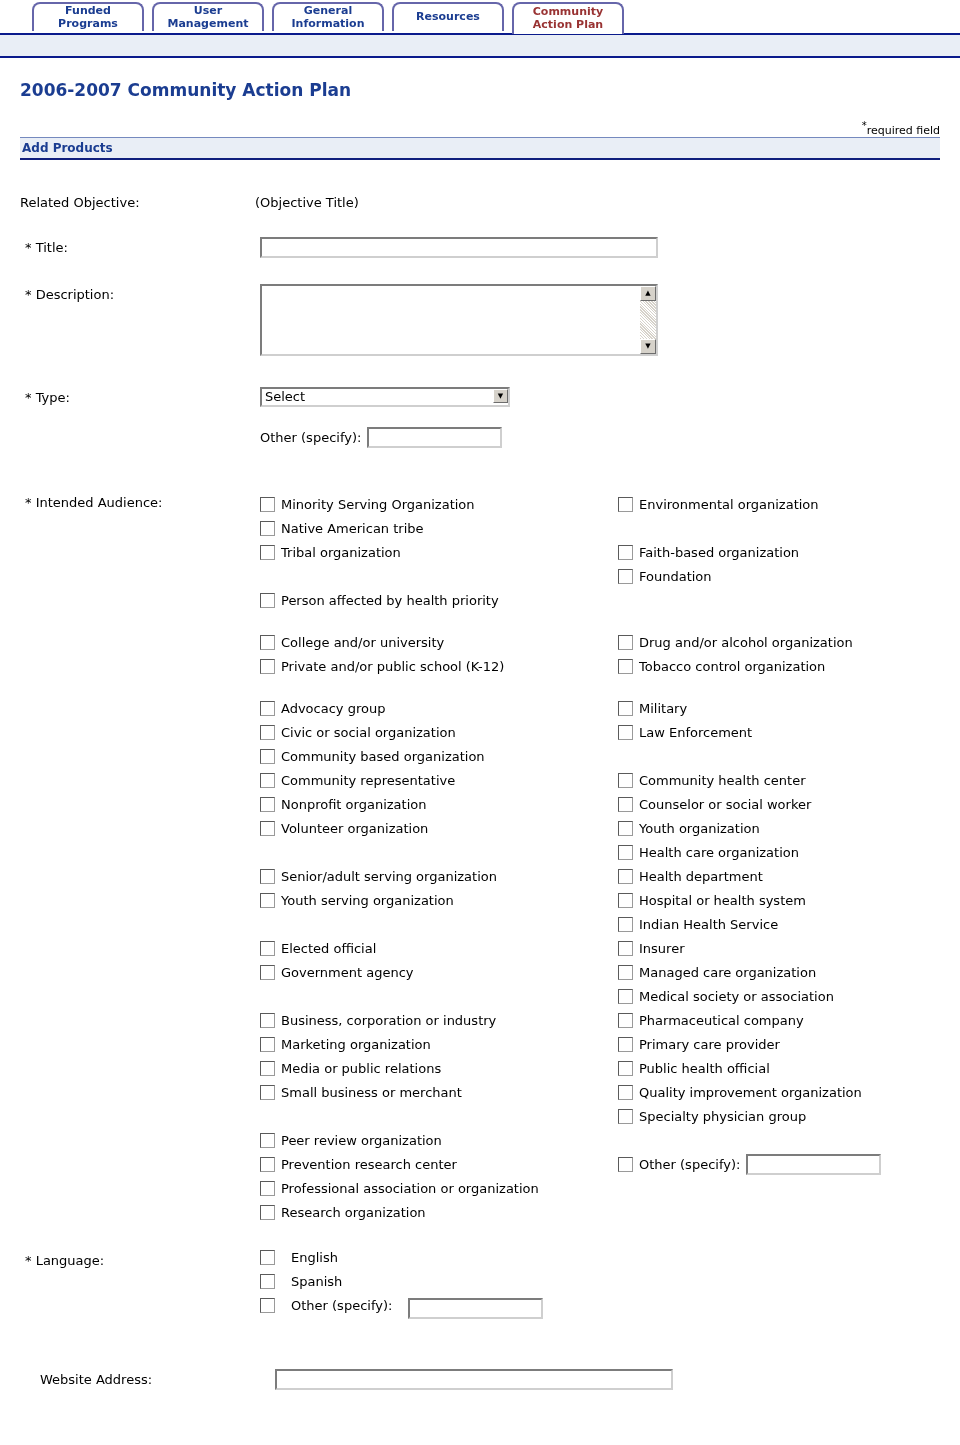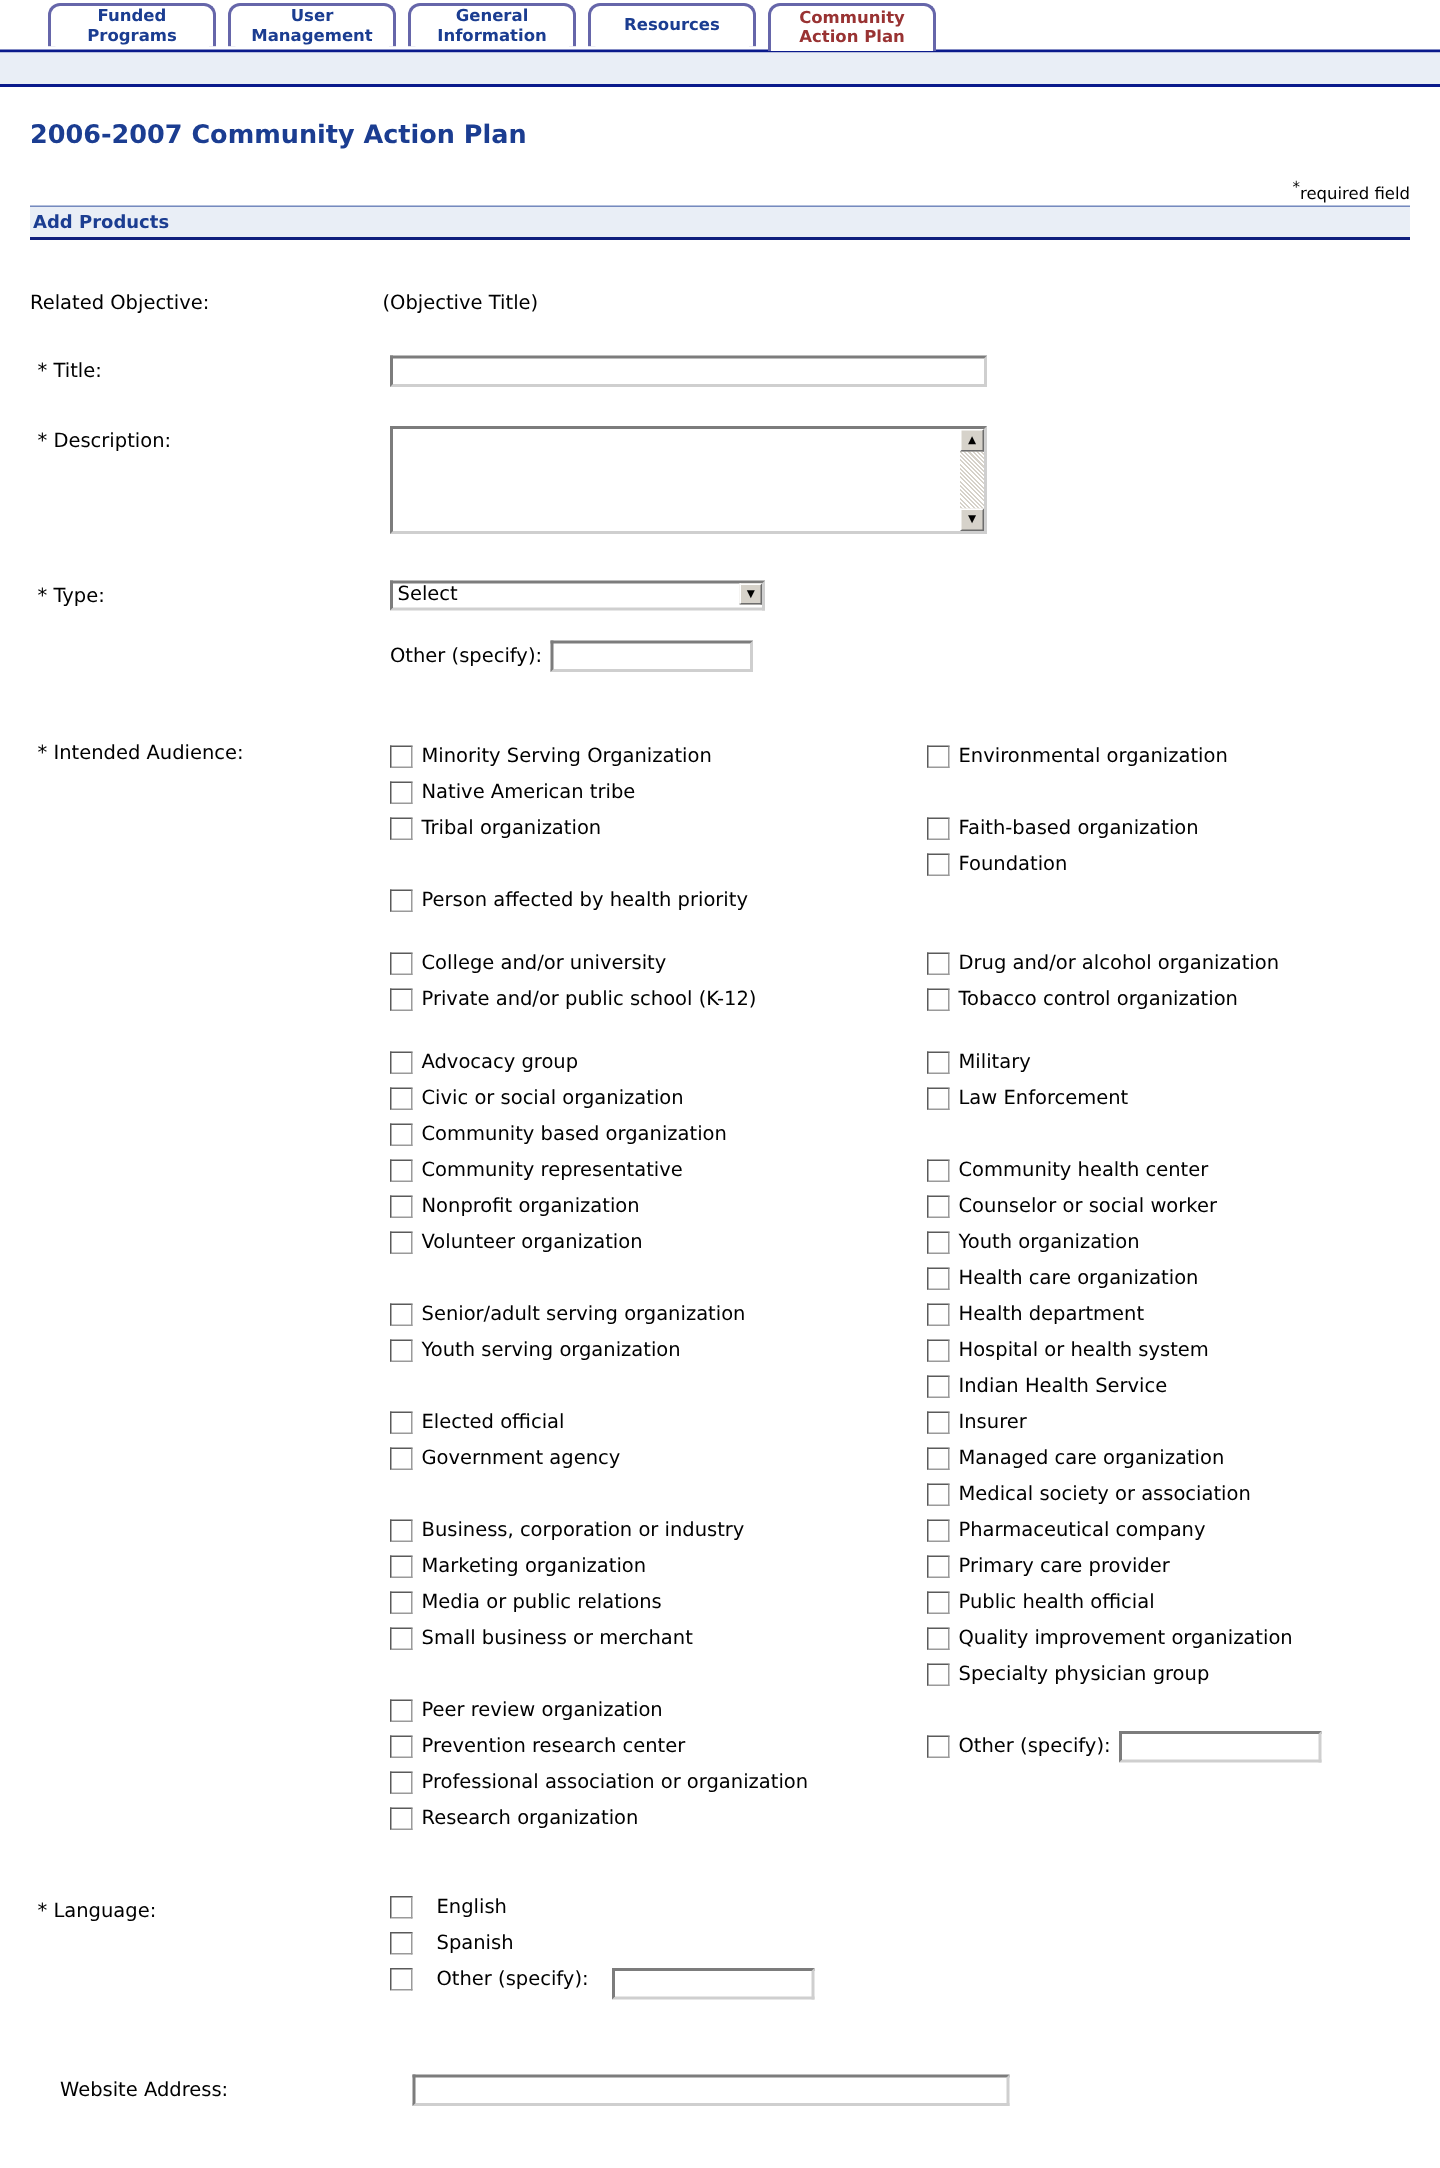--- a/index.html
+++ b/index.html
@@ -36,21 +36,21 @@
   .lbl  { width:235px; flex:none; padding-left:5px; padding-top:3px; }
   .lbl.noindent { padding-left:0; }
   .lbl.indent2 { padding-left:20px; }
   .fld  { flex:1; }
   .mt-related { margin-top:35px; }
   .mt-title   { margin-top:27px; }
   .mt-desc    { margin-top:26px; }
   .mt-type    { margin-top:31px; }
   .mt-typeoth { margin-top:20px; }
   .mt-aud     { margin-top:44px; }
-  .mt-lang    { margin-top:40px; }
+  .mt-lang    { margin-top:26px; }
   .mt-web     { margin-top:46px; }
   
   .tin {
     border:2px solid; border-color:#7c7c7c #cfcfcf #cfcfcf #7c7c7c; background:#fff;
     font:13px "DejaVu Sans","Liberation Sans",sans-serif; padding:1px 3px; height:15px;
   }
   .tin.wide  { width:388px; }
   .tin.small { width:125px; }
   .ta {
     width:394px; height:68px; position:relative; background:#fff;

